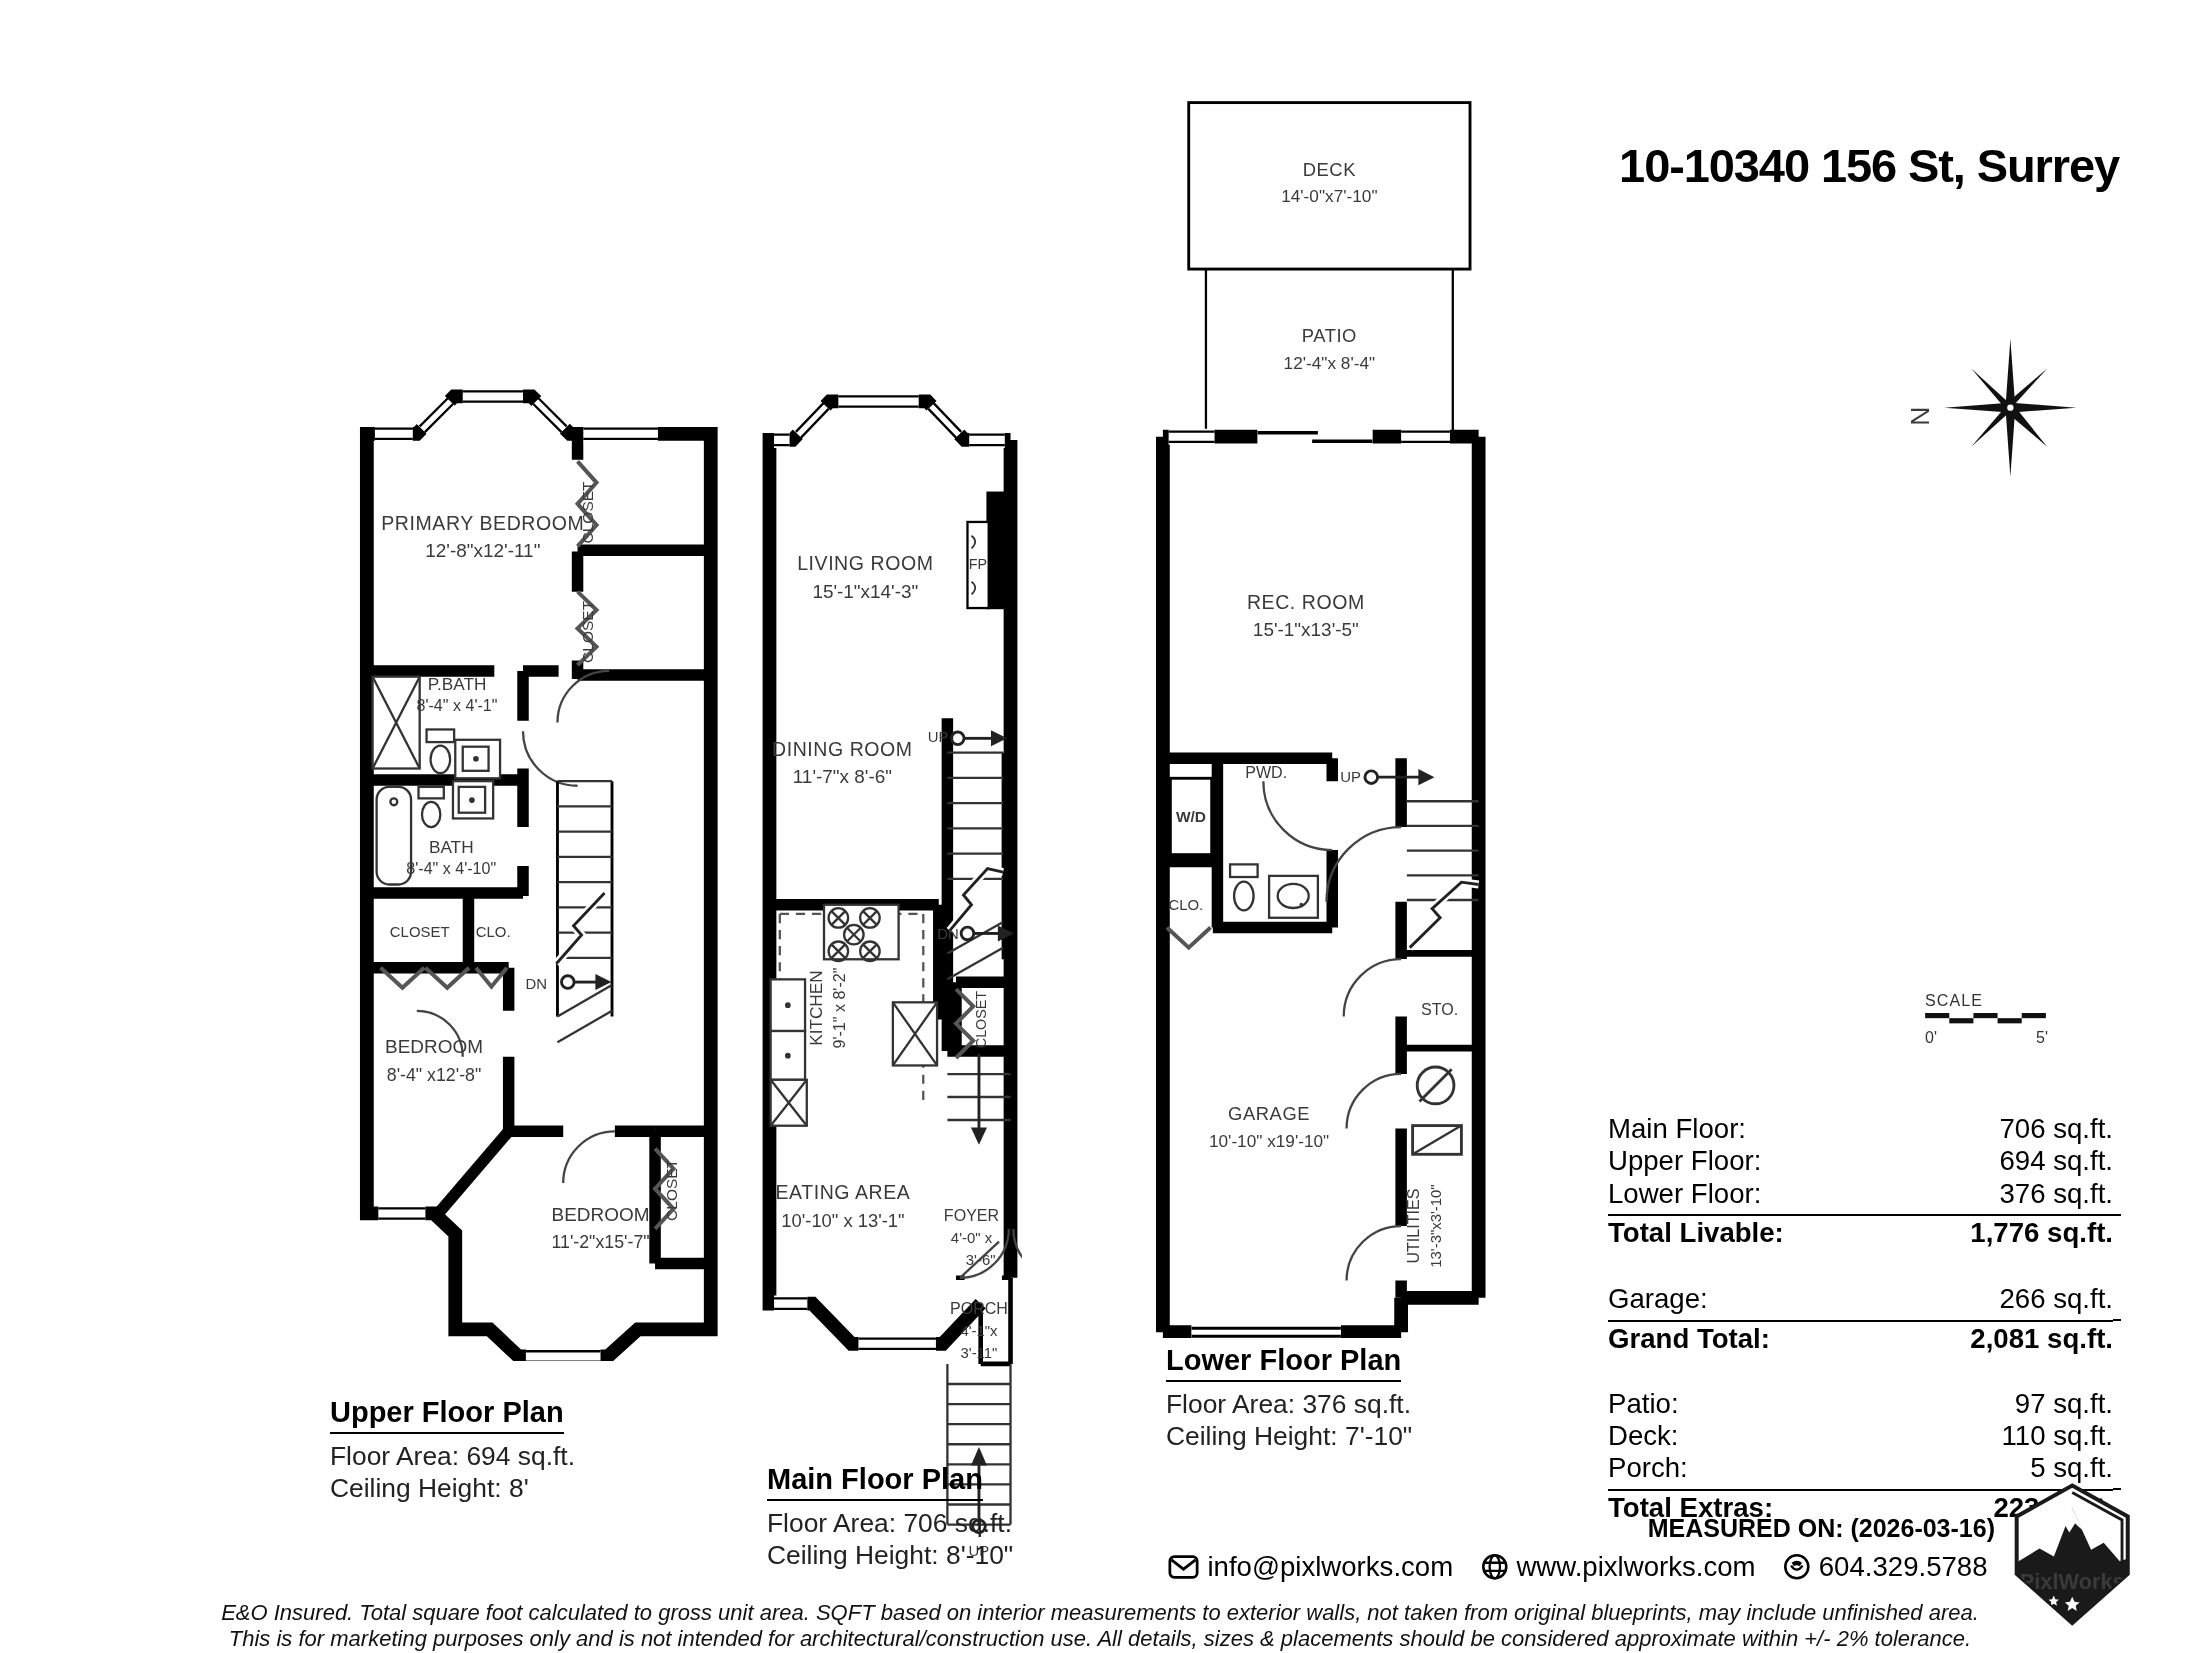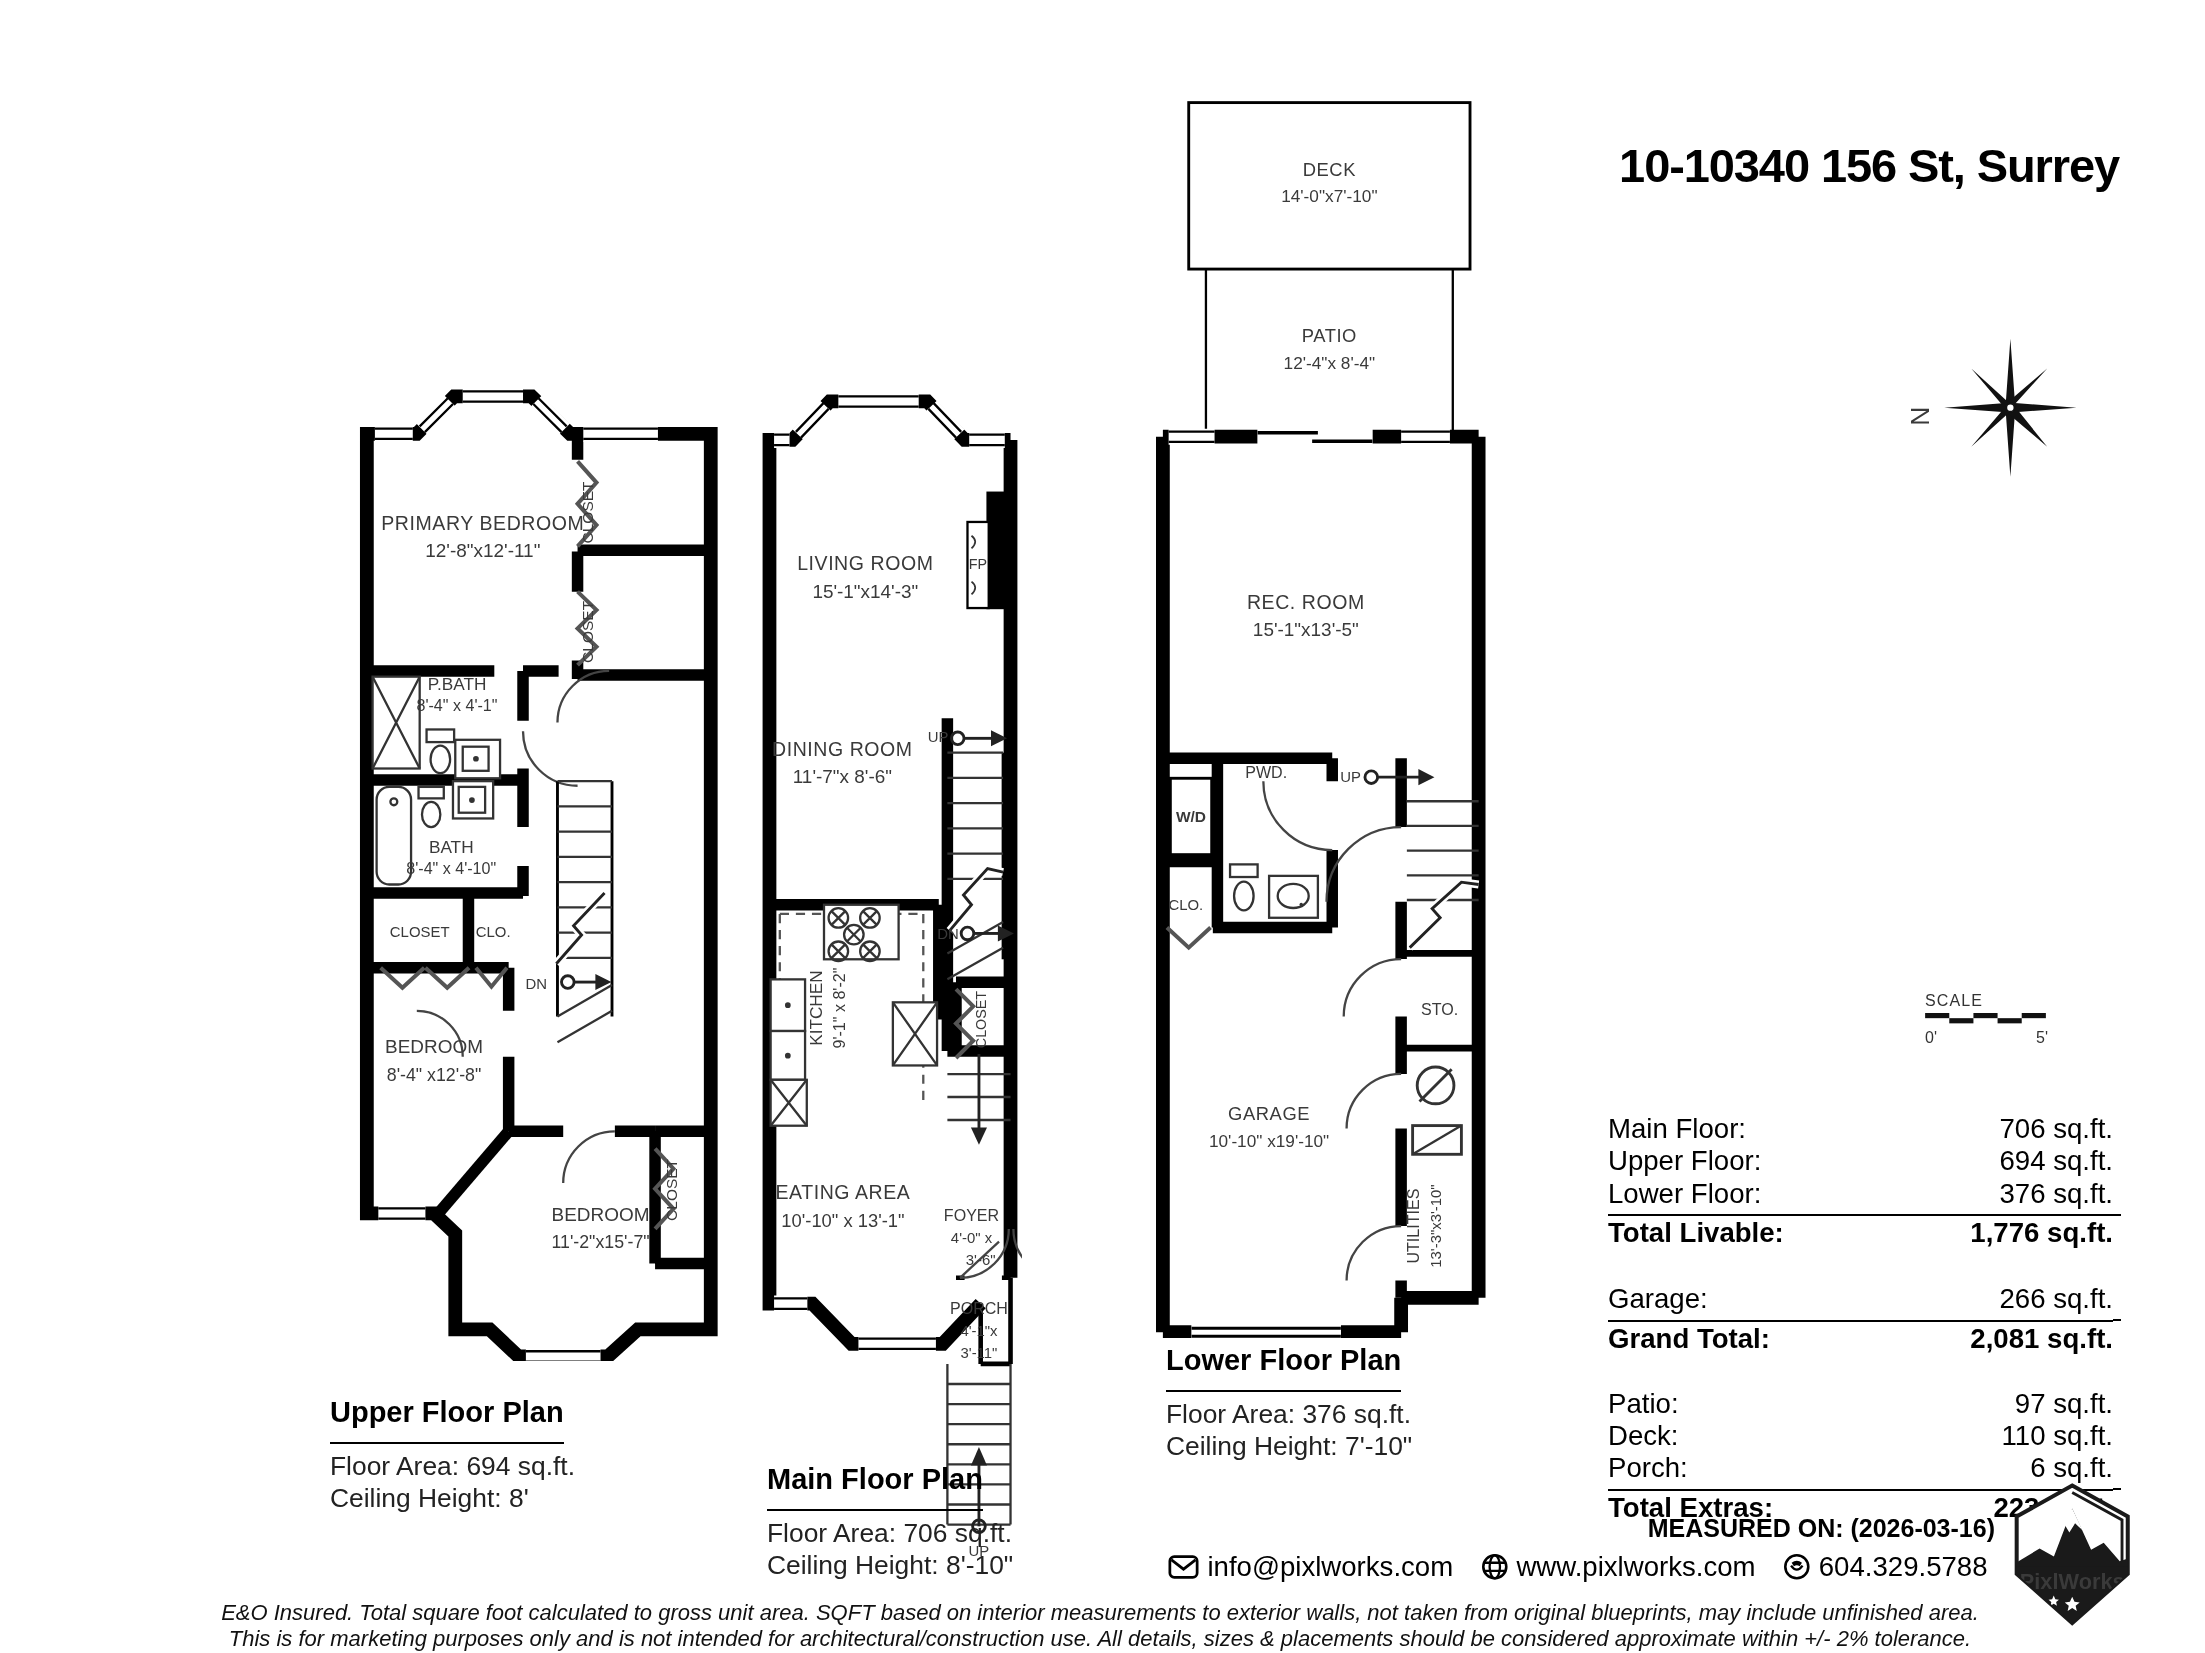--- a/index.html
+++ b/index.html
@@ -2,21 +2,21 @@
 <html style="font-size:9.2px"><head>
 <meta charset="utf-8">
 <style>
   html,body{margin:0;padding:0}
   body{width:2205px;height:1654px;background:#fff;position:relative;overflow:hidden;
        font-family:"Liberation Sans",sans-serif;color:#000}
   .abs{position:absolute}
   .page-title{font-size:47px;font-weight:bold;letter-spacing:-1.1px;white-space:nowrap}
   svg text{font-family:"Liberation Sans",sans-serif;fill:#3a3a3a}
   .floor-label .fl-name{font-size:29px;font-weight:bold;color:#000;
-       border-bottom:2.9px solid #000;display:inline-block;padding-bottom:13px;margin-bottom:5.7px}
+       border-bottom:2.9px solid #000;display:inline-block;padding-bottom:3px;margin-bottom:5.7px}
   .floor-label .fl-line{font-size:26.4px;color:#222;line-height:1.22}
   .summary{width:505px;font-size:27.6px;color:#000}
   .srow{display:flex;justify-content:space-between;line-height:1.17}
   .srow.bold{font-weight:bold}
   .rule{border-top:2.9px solid #000;margin-top:4.6px;padding-top:1px;position:relative}
   .rule:after{content:"";position:absolute;right:-8px;top:-2.9px;width:8px;height:9.2px;border-top:2.9px solid #000}
   .sgap{height:33px}
   .measured{font-size:25px;font-weight:bold;white-space:nowrap}
   .contact{display:flex;align-items:center;justify-content:center;gap:12.6px;
        font-size:27.6px;font-weight:normal;white-space:nowrap}
@@ -421,21 +421,21 @@
   <div class="srow">
       <span>Patio:</span>
       <span>97 sq.ft.</span>
     </div>
   <div class="srow">
       <span>Deck:</span>
       <span>110 sq.ft.</span>
     </div>
   <div class="srow">
       <span>Porch:</span>
-      <span>6 sq.ft.</span>
+      <span>5 sq.ft.</span>
     </div>
   <div class="srow bold rule">
       <span>Total Extras:</span>
       <span>223 sq.ft.</span>
     </div>
 </div>
 
 <div class="abs measured" style="right:210px;top:1514px">MEASURED ON: (2026-03-16)</div>
 
 <div class="abs contact" style="left:1172px;top:1551px;width:827px">

